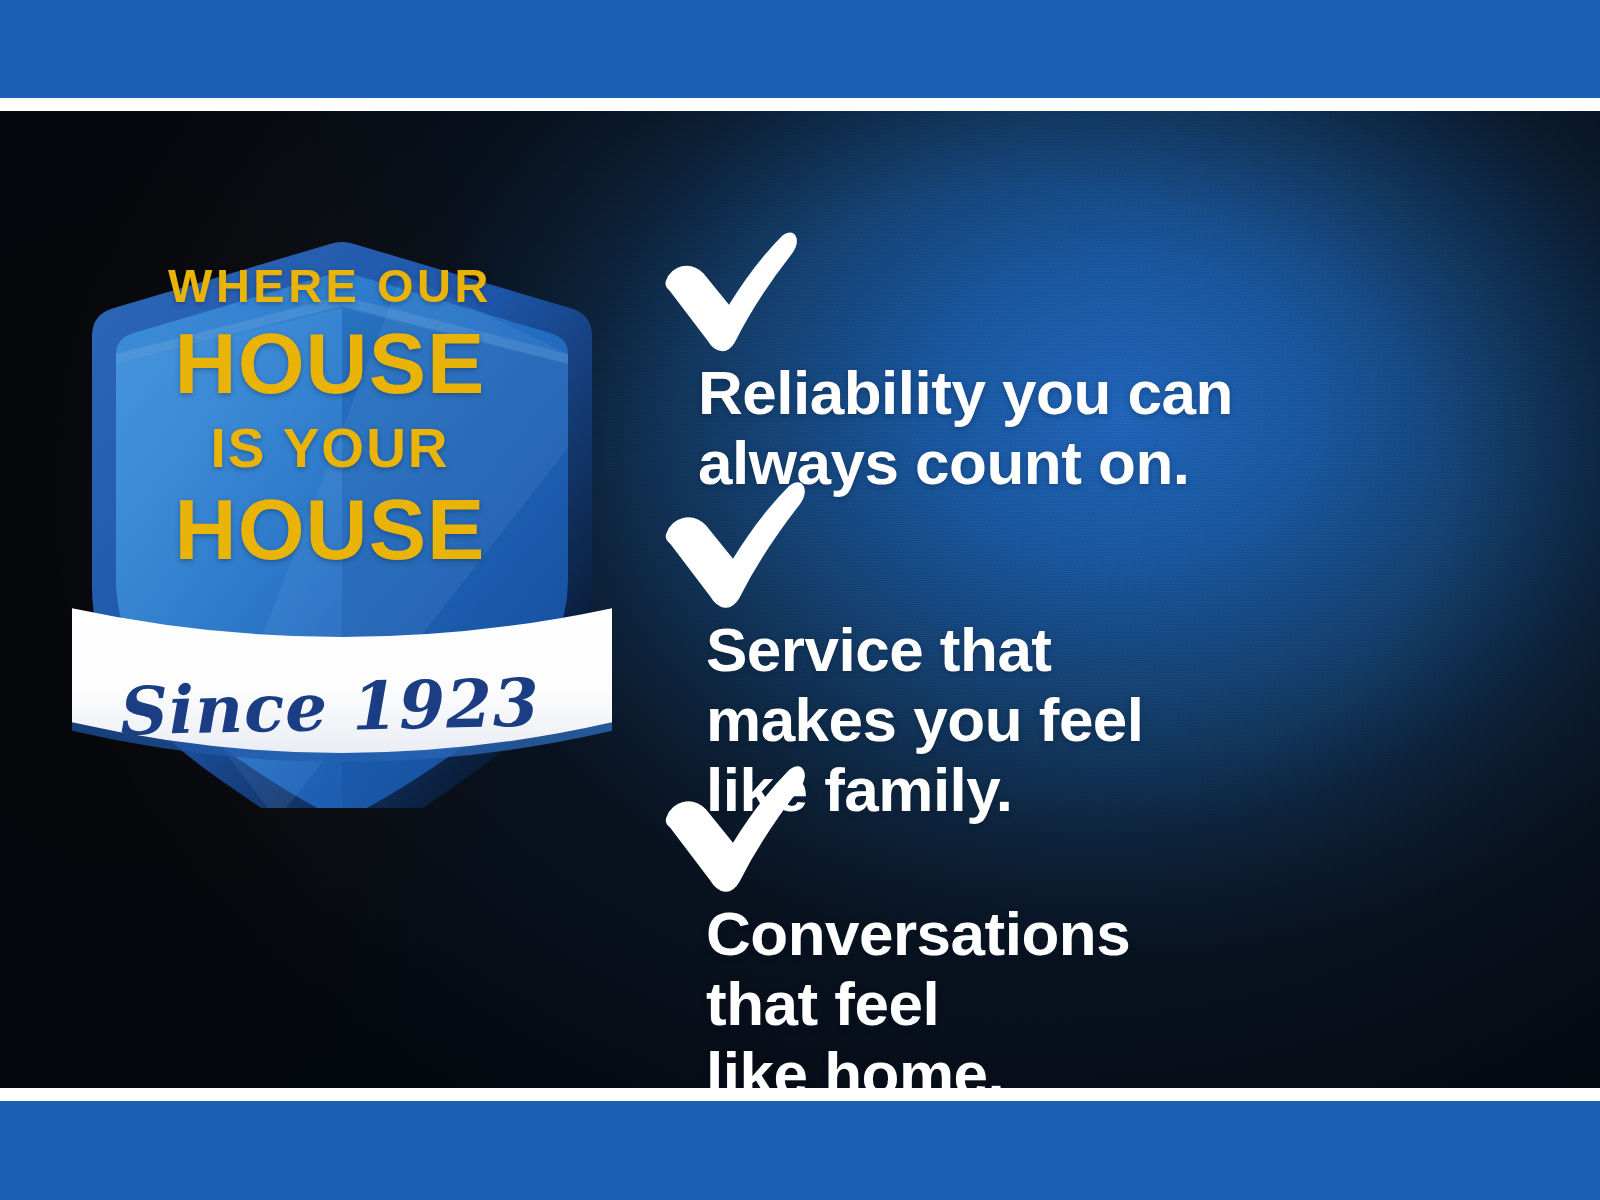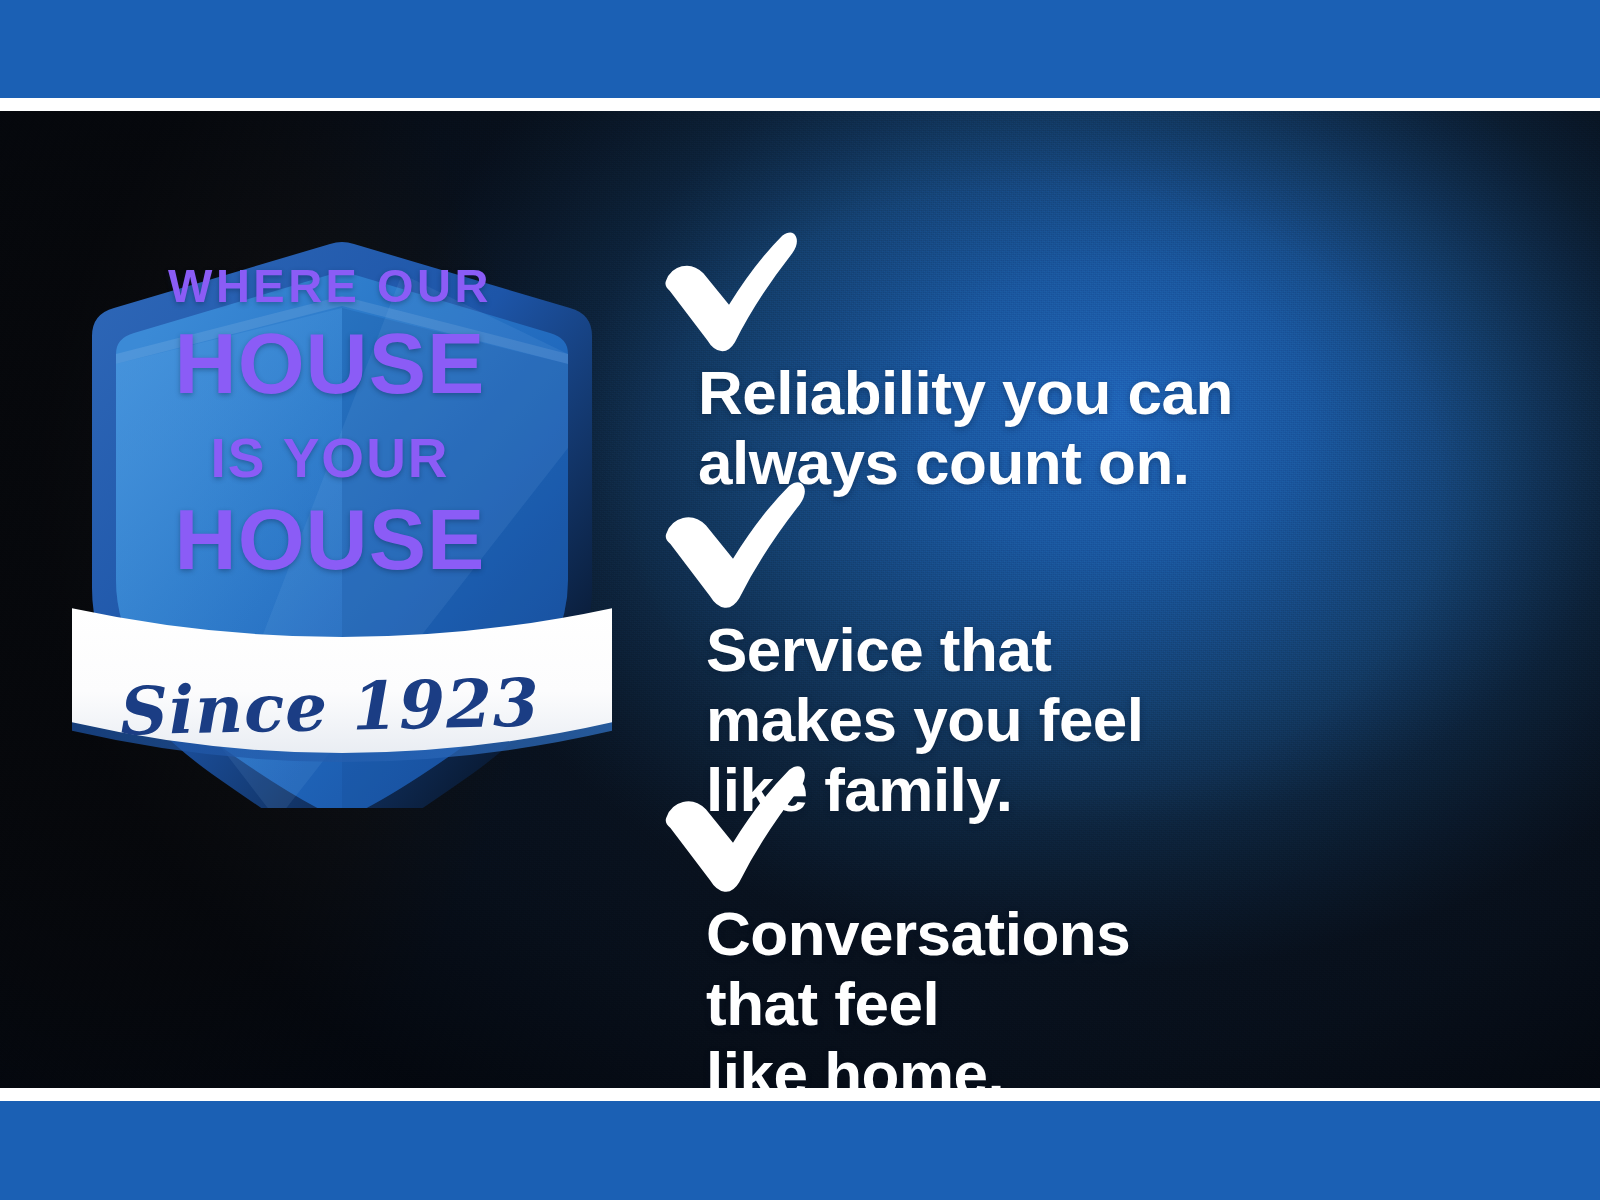--- a/index.html
+++ b/index.html
@@ -91,29 +91,29 @@
     height: 640px;
   }
   .shield-svg { position: absolute; left: 0; top: 0; }
 
   .badge-text {
     position: absolute;
     left: 0;
     top: 94px;
     width: 516px;
     text-align: center;
-    color: #8b5cf6;
+    color: #eab308;
     font-weight: 700;
     line-height: 1;
     letter-spacing: .5px;
     text-shadow: 0 2px 5px rgba(8,30,60,.35);
   }
   .bt-l1 { font-size: 47px; letter-spacing: 3.5px; }
   .bt-l2 { font-size: 86px; letter-spacing: 1px; margin-top: 11px; }
-  .bt-l3 { font-size: 55px; letter-spacing: 2px; margin-top: 25px; }
+  .bt-l3 { font-size: 55px; letter-spacing: 2px; margin-top: 15px; }
   .bt-l4 { font-size: 86px; letter-spacing: 1px; margin-top: 10px; }
 
   .since {
     position: absolute;
     left: 0;
     top: 500px;
     width: 516px;
     text-align: center;
     color: #1b3d84;
     font-family: "DejaVu Serif", serif;

